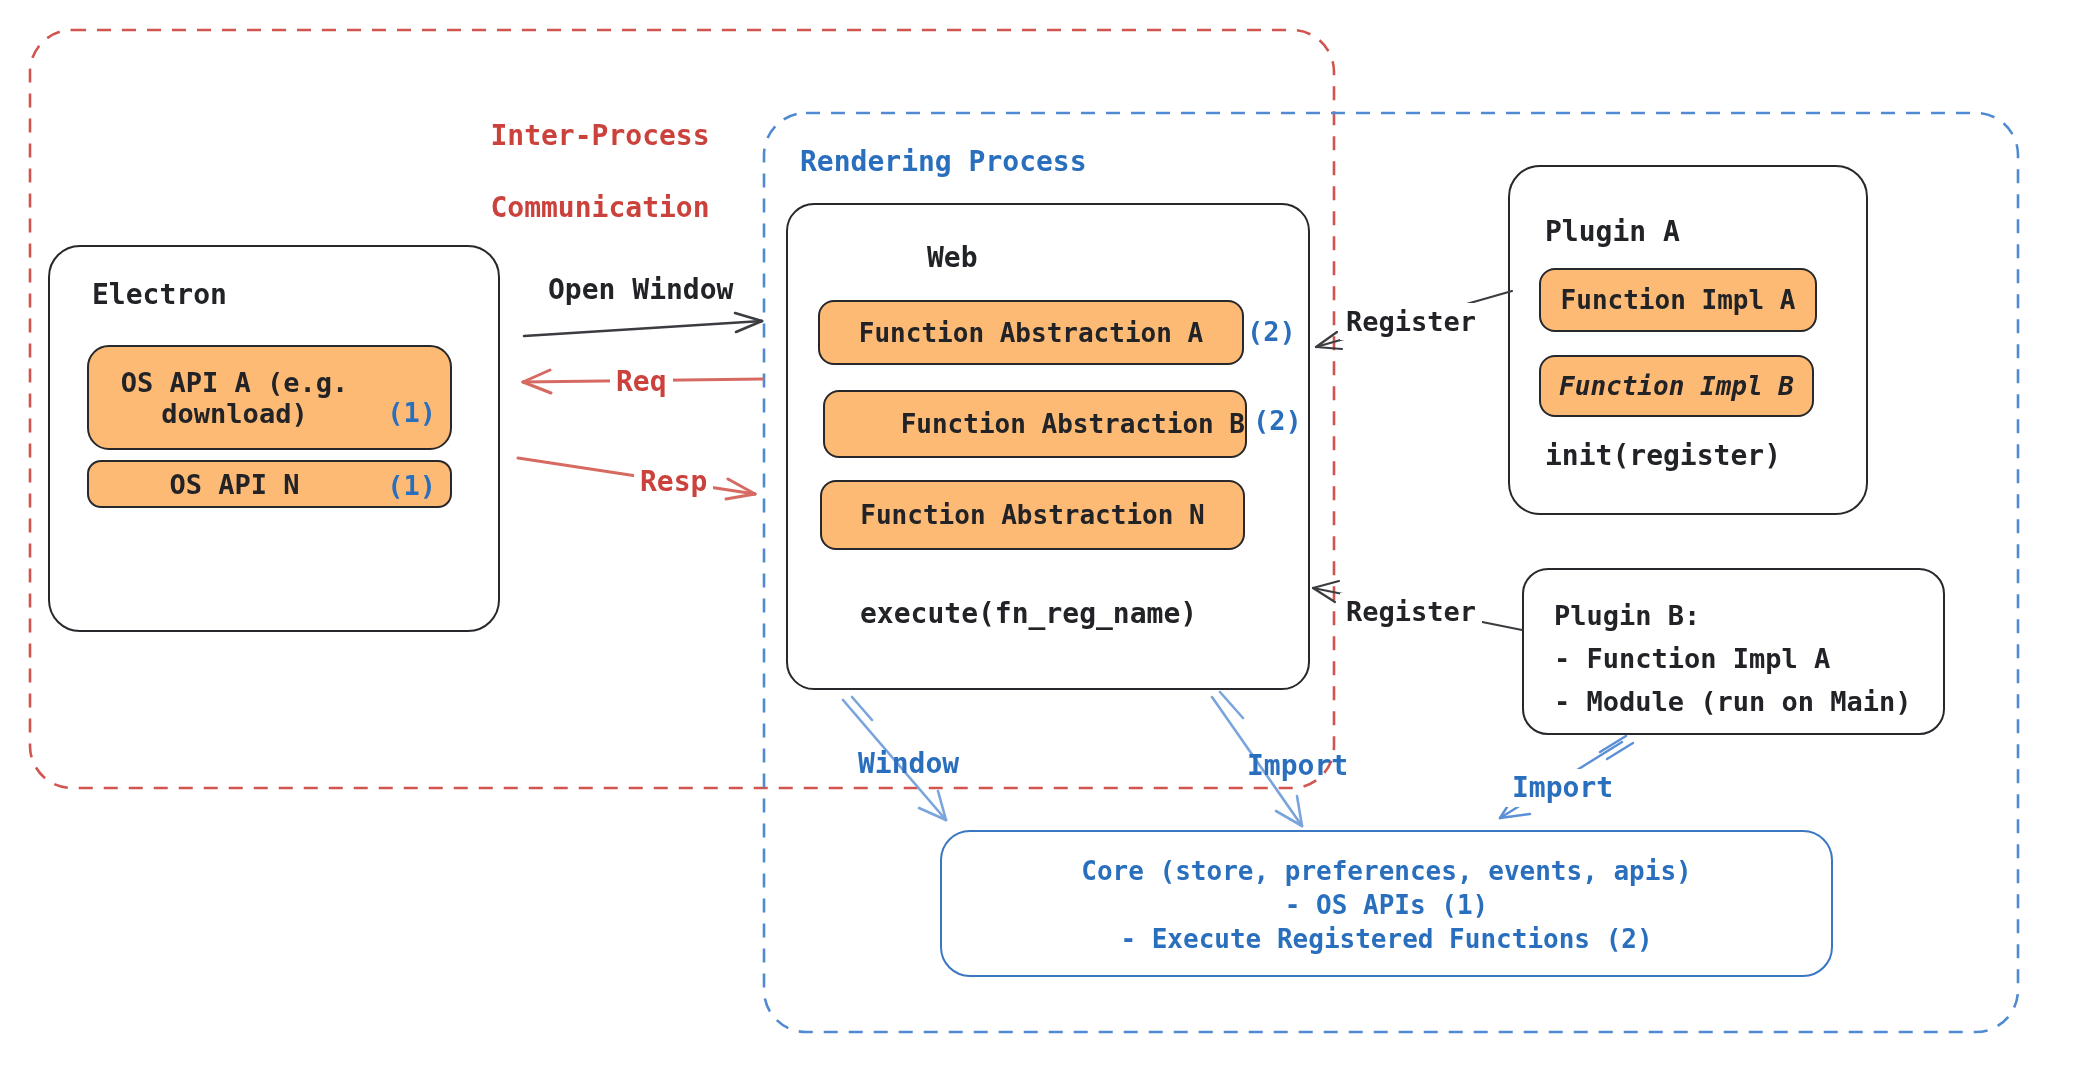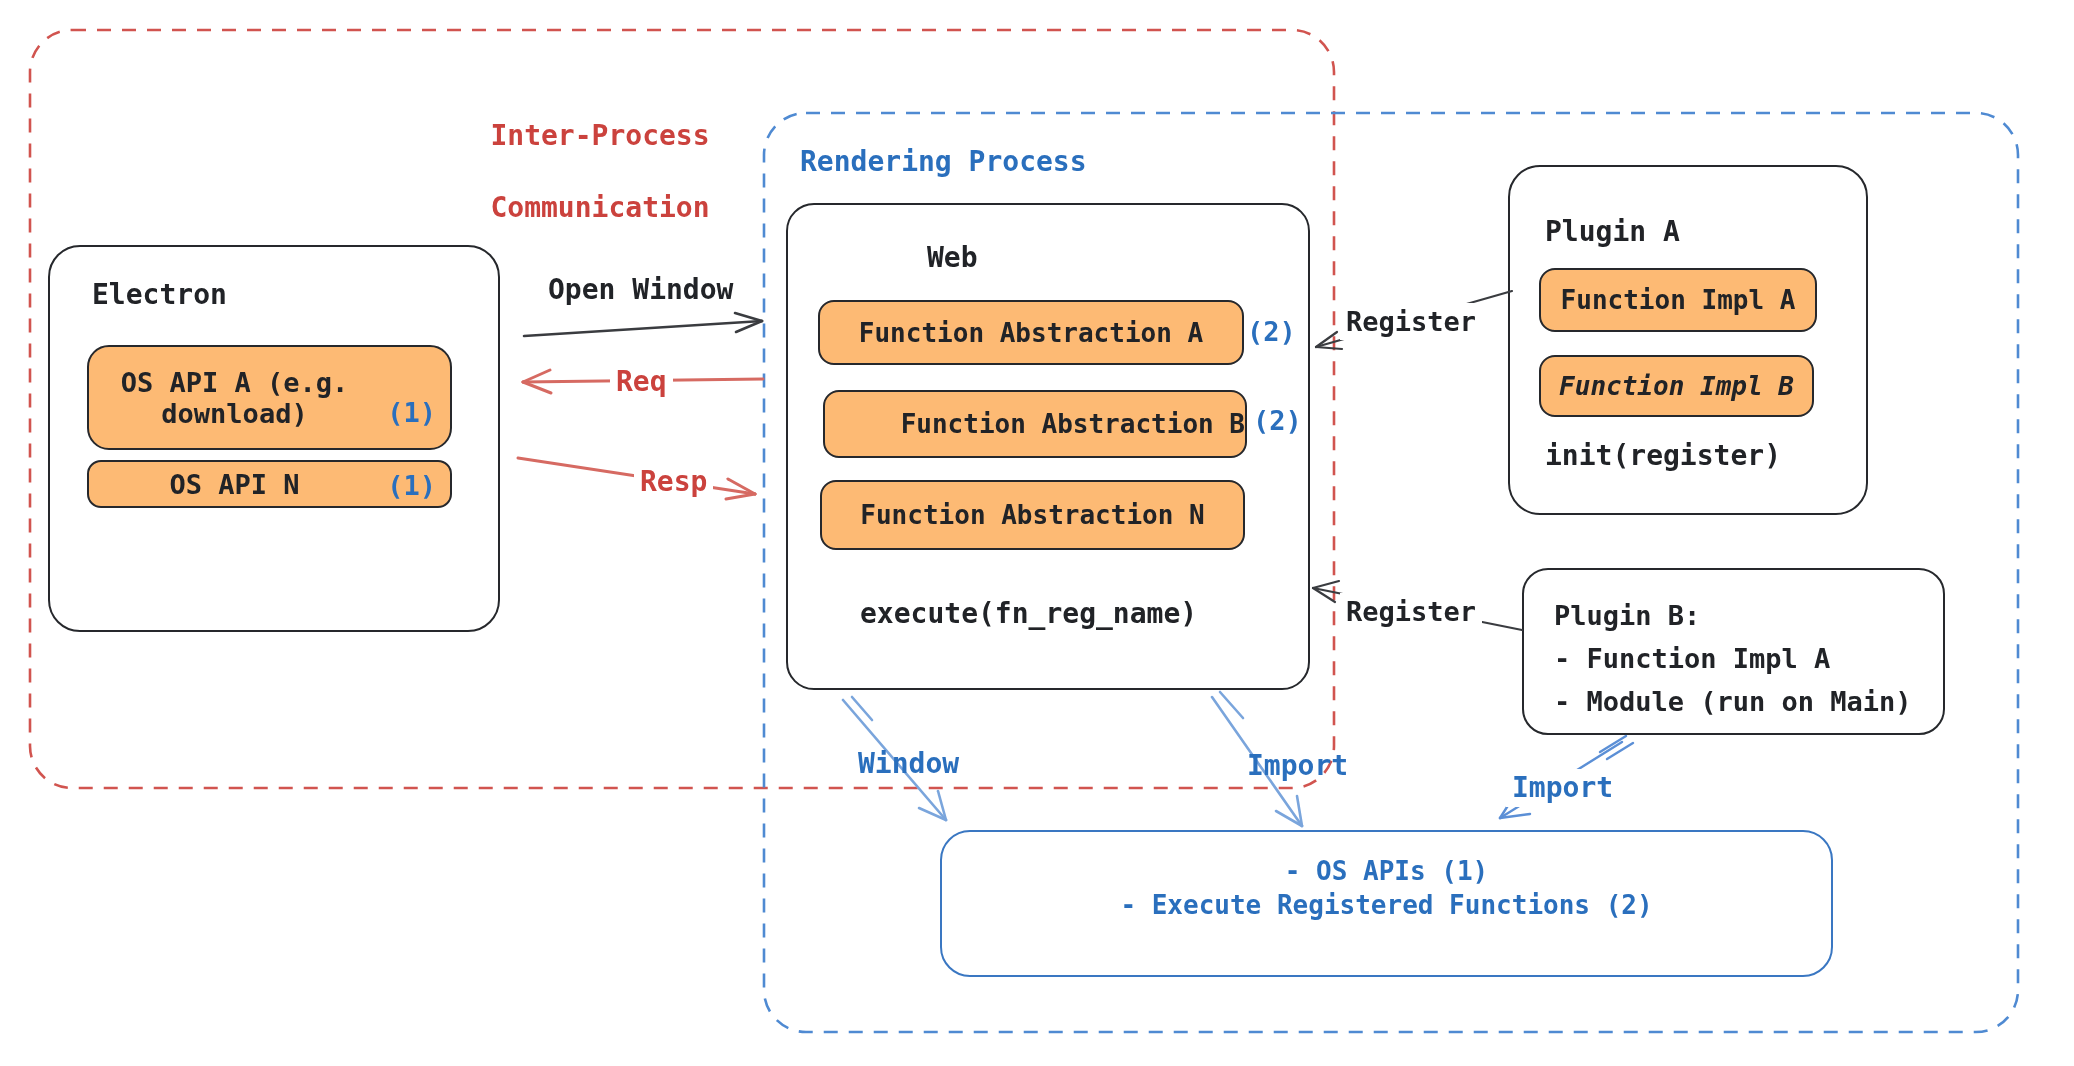--- a/index.html
+++ b/index.html
@@ -142,17 +142,18 @@
     <div>- Function Impl A</div>
     <div>- Module (run on Main)</div>
   </div>
 
   <div class="lbl blue heading" style="left:858px;top:746px;">Window</div>
   <div class="lbl blue heading" style="left:1247px;top:748px;">Import</div>
   <div class="lbl blue heading masked" style="left:1506px;top:769px;">Import</div>
 
   <div class="box" style="left:940px;top:830px;width:893px;height:147px;border:2.3px solid #3a77c2;border-radius:30px;
               padding-top:22px;text-align:center;font-size:26px;line-height:34px;color:#2a6fbd;">
+    <div>Core (store, preferences, events, apis)</div>
     <div>- OS APIs (1)</div>
     <div>- Execute Registered Functions (2)</div>
   </div>
 
 </div>
 
 </body></html>

